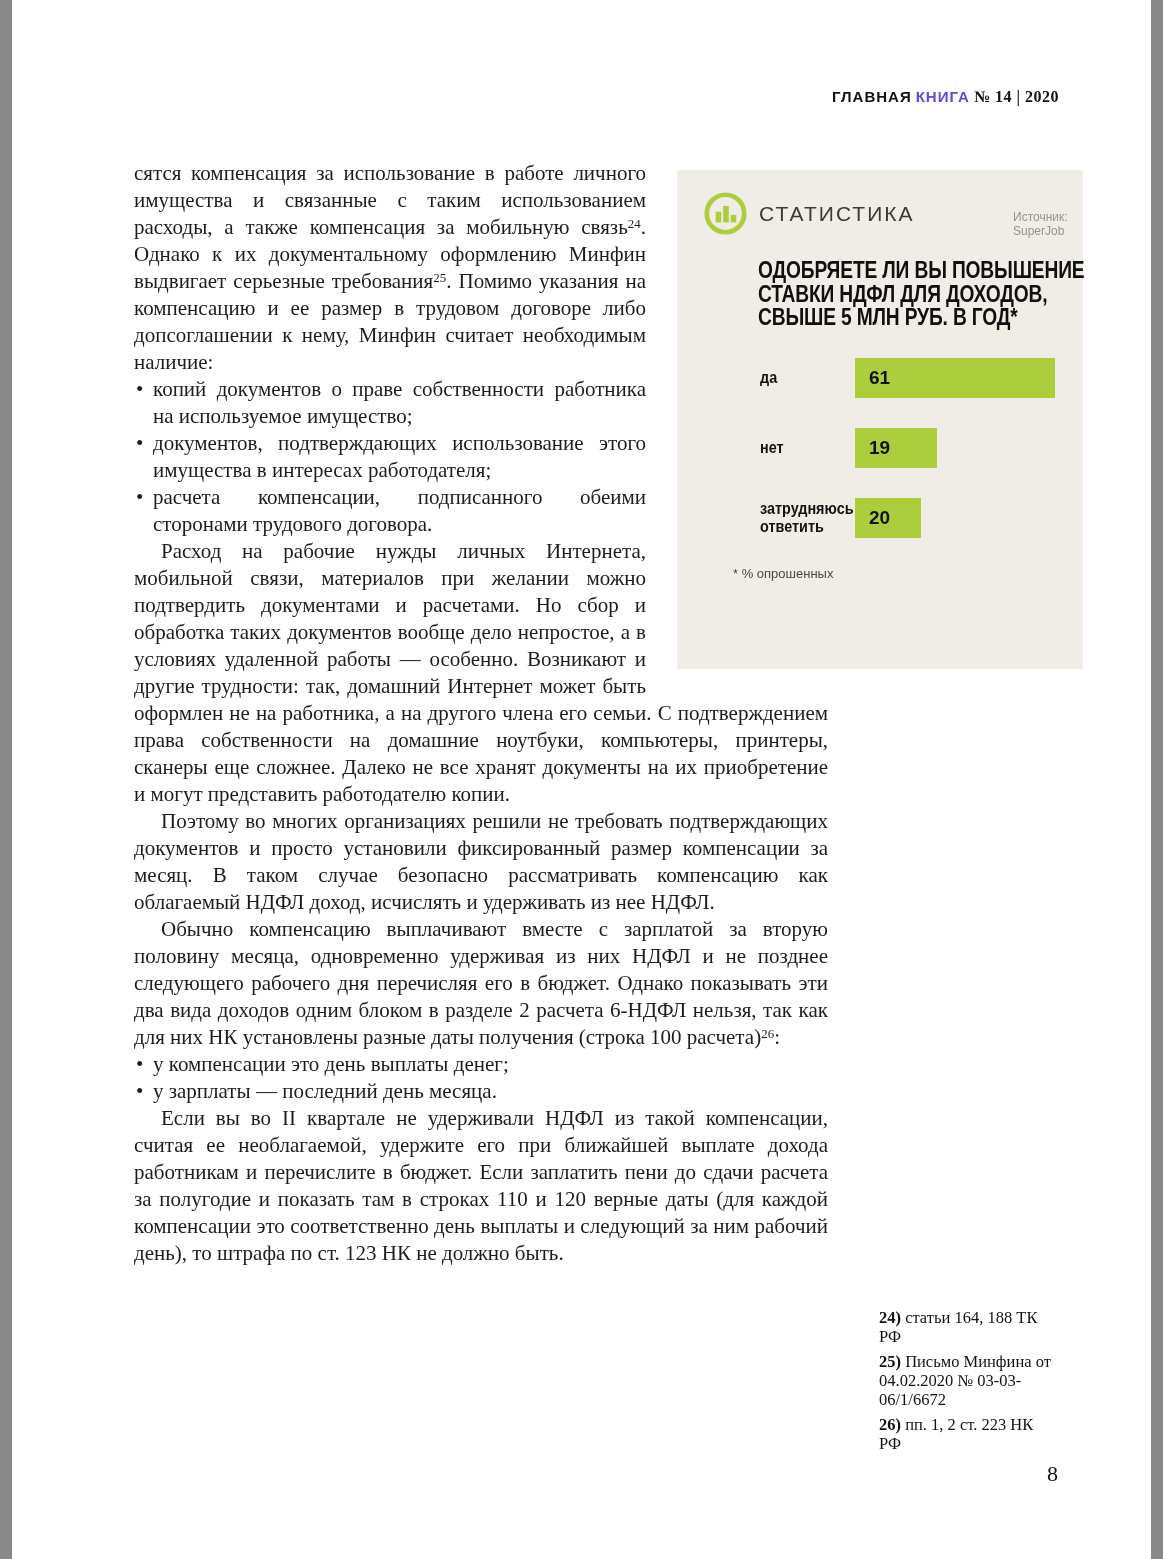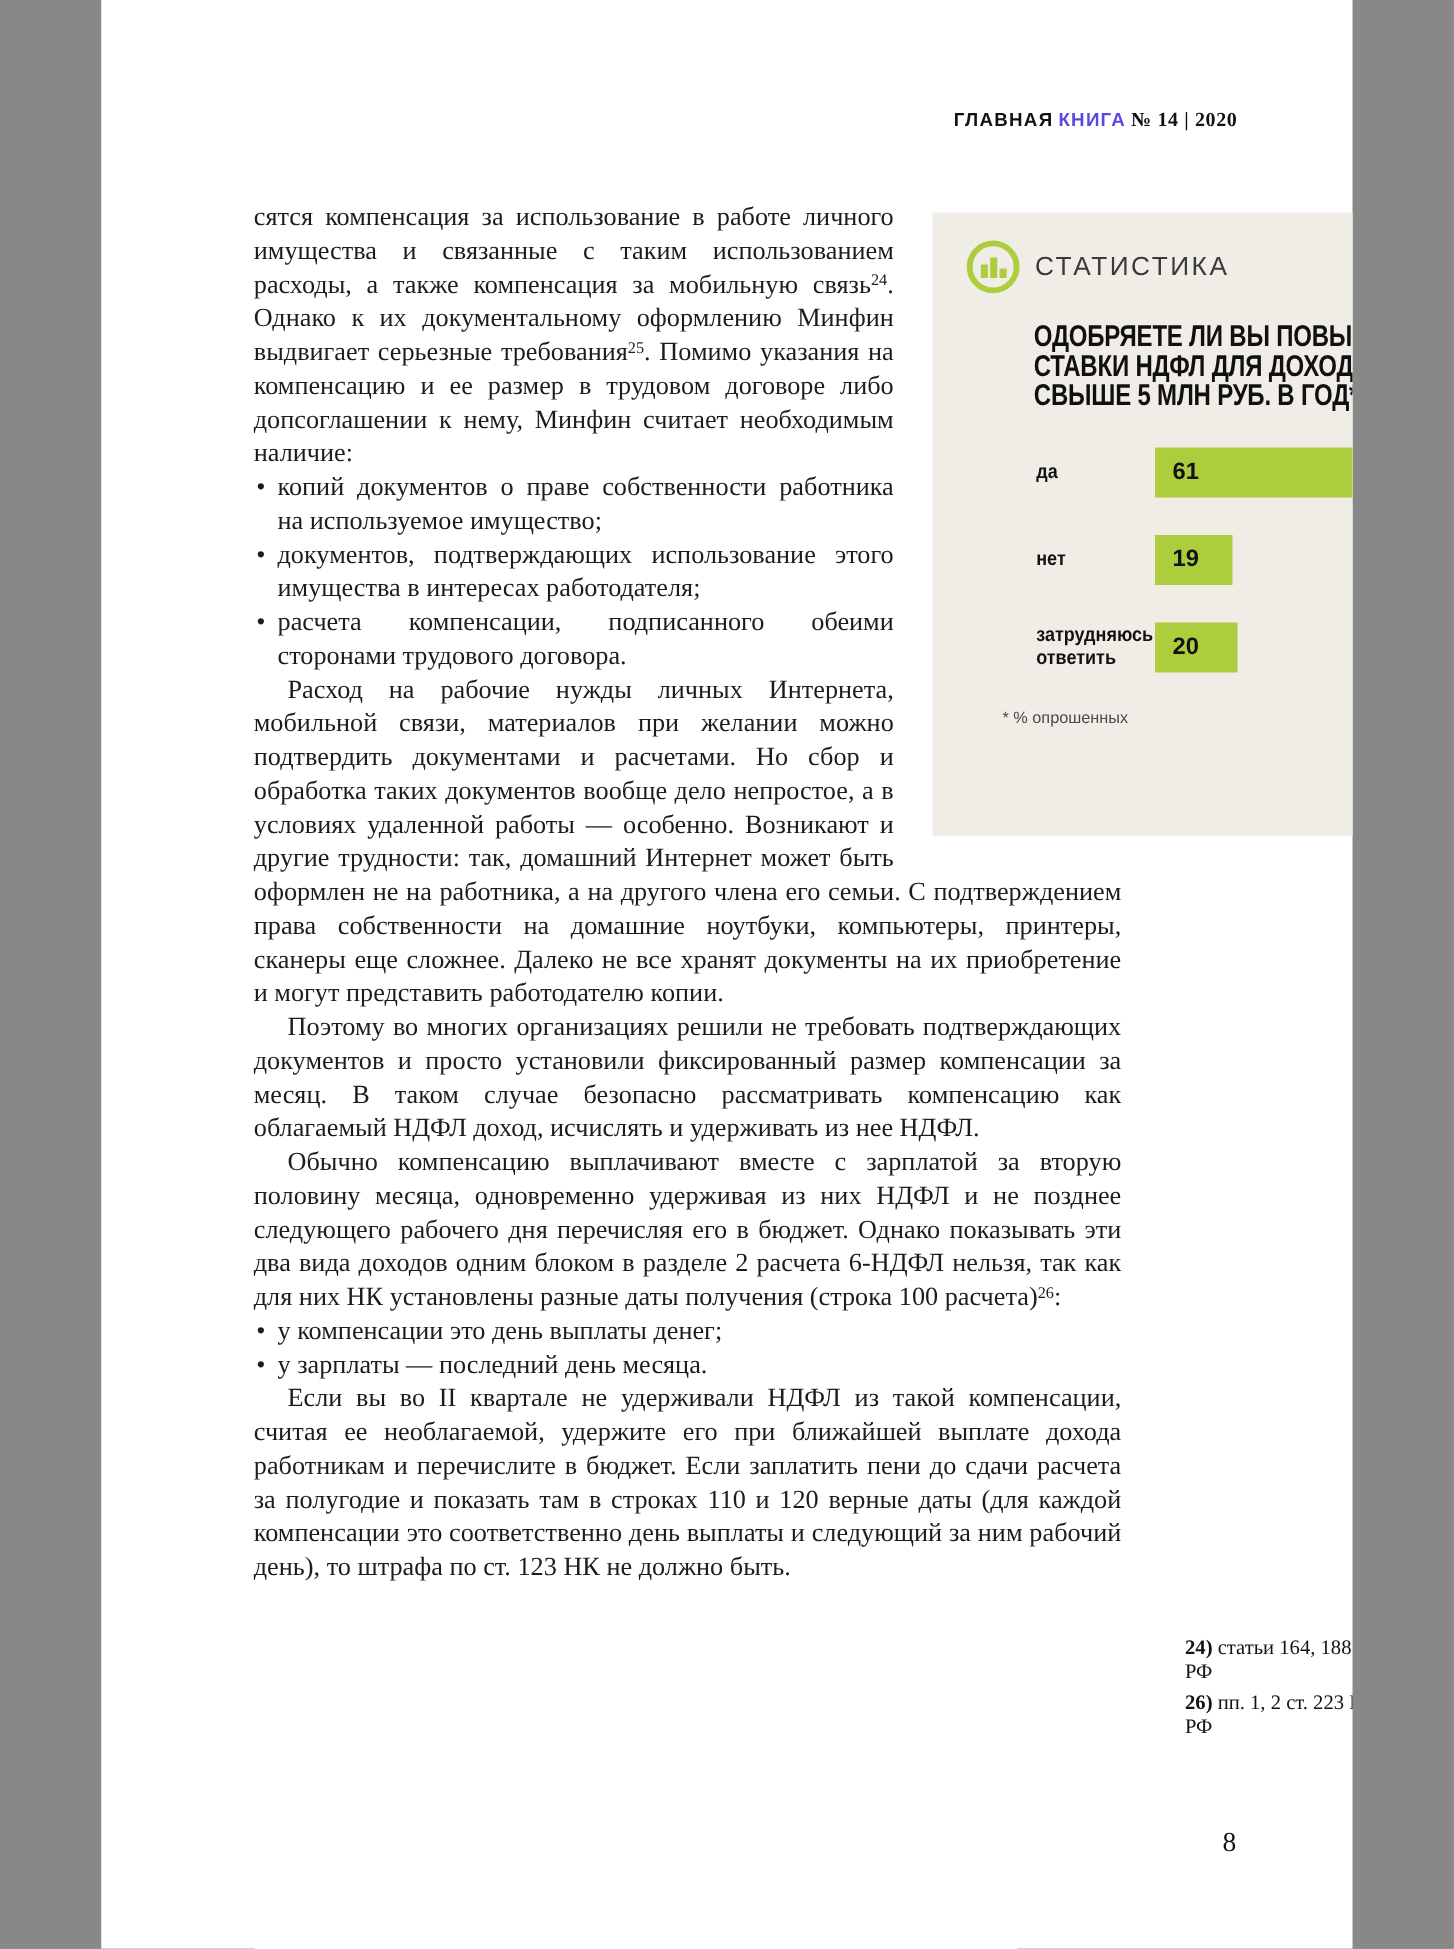--- a/index.html
+++ b/index.html
@@ -1,17 +1,17 @@
 <!DOCTYPE html>
 <html lang="ru"><head>
 <meta charset="utf-8">
 <style>
   html,body { margin:0; padding:0; background:#888; }
   .page {
-    position:relative; width:1001px; height:1559px; margin:0 auto;
+    position:relative; width:1139px; height:1559px; margin:0 auto;
     background:#ffffff; overflow:hidden;
     font-family:"Liberation Serif", serif; color:#1c1c1c;
   }
 
   
   .header { position:absolute; top:88px; right:92px; white-space:nowrap; font-size:16px; }
   .header .sans { font-family:"Liberation Sans", sans-serif; font-weight:700; font-size:15px; letter-spacing:1px; color:#121212; }
   .header .accent { color:#5a49e0; }
   .header .issue { font-family:"Liberation Serif", serif; font-weight:700; font-size:16px; letter-spacing:.5px; color:#121212; }
 
@@ -109,35 +109,36 @@
     <div class="chart">
 
     <div class="chart-row">
           <div class="chart-label">да</div>
           <div class="chart-bar" style="width: 200px; background: rgb(173, 206, 60);">
             <span class="chart-value">61</span>
           </div>
         </div>
         <div class="chart-row">
           <div class="chart-label">нет</div>
-          <div class="chart-bar" style="width: 62px; background: rgb(173, 206, 60);">
+          <div class="chart-bar" style="width: 62px; background: rgb(173, 206, 60); padding-left: 20px;">
             <span class="chart-value">19</span>
           </div>
         </div>
         <div class="chart-row">
           <div class="chart-label">затрудняюсь ответить</div>
           <div class="chart-bar" style="width: 66px; background: rgb(173, 206, 60);">
             <span class="chart-value">20</span>
           </div>
         </div>
       </div>
     <div class="panel-footnote">* % опрошенных</div>
   </aside>
 
   <div class="footnotes">
 
   <div class="fn"><b>24)</b> статьи 164, 188 ТК РФ</div>
+      <div class="fn"><b>25)</b> Письмо Минфина от 04.02.2020 № 03-03-06/1/6672</div>
       <div class="fn"><b>26)</b> пп. 1, 2 ст. 223 НК РФ</div>
     </div>
 
   <div class="page-number">8</div>
 
 </div>
 
 </body></html>

